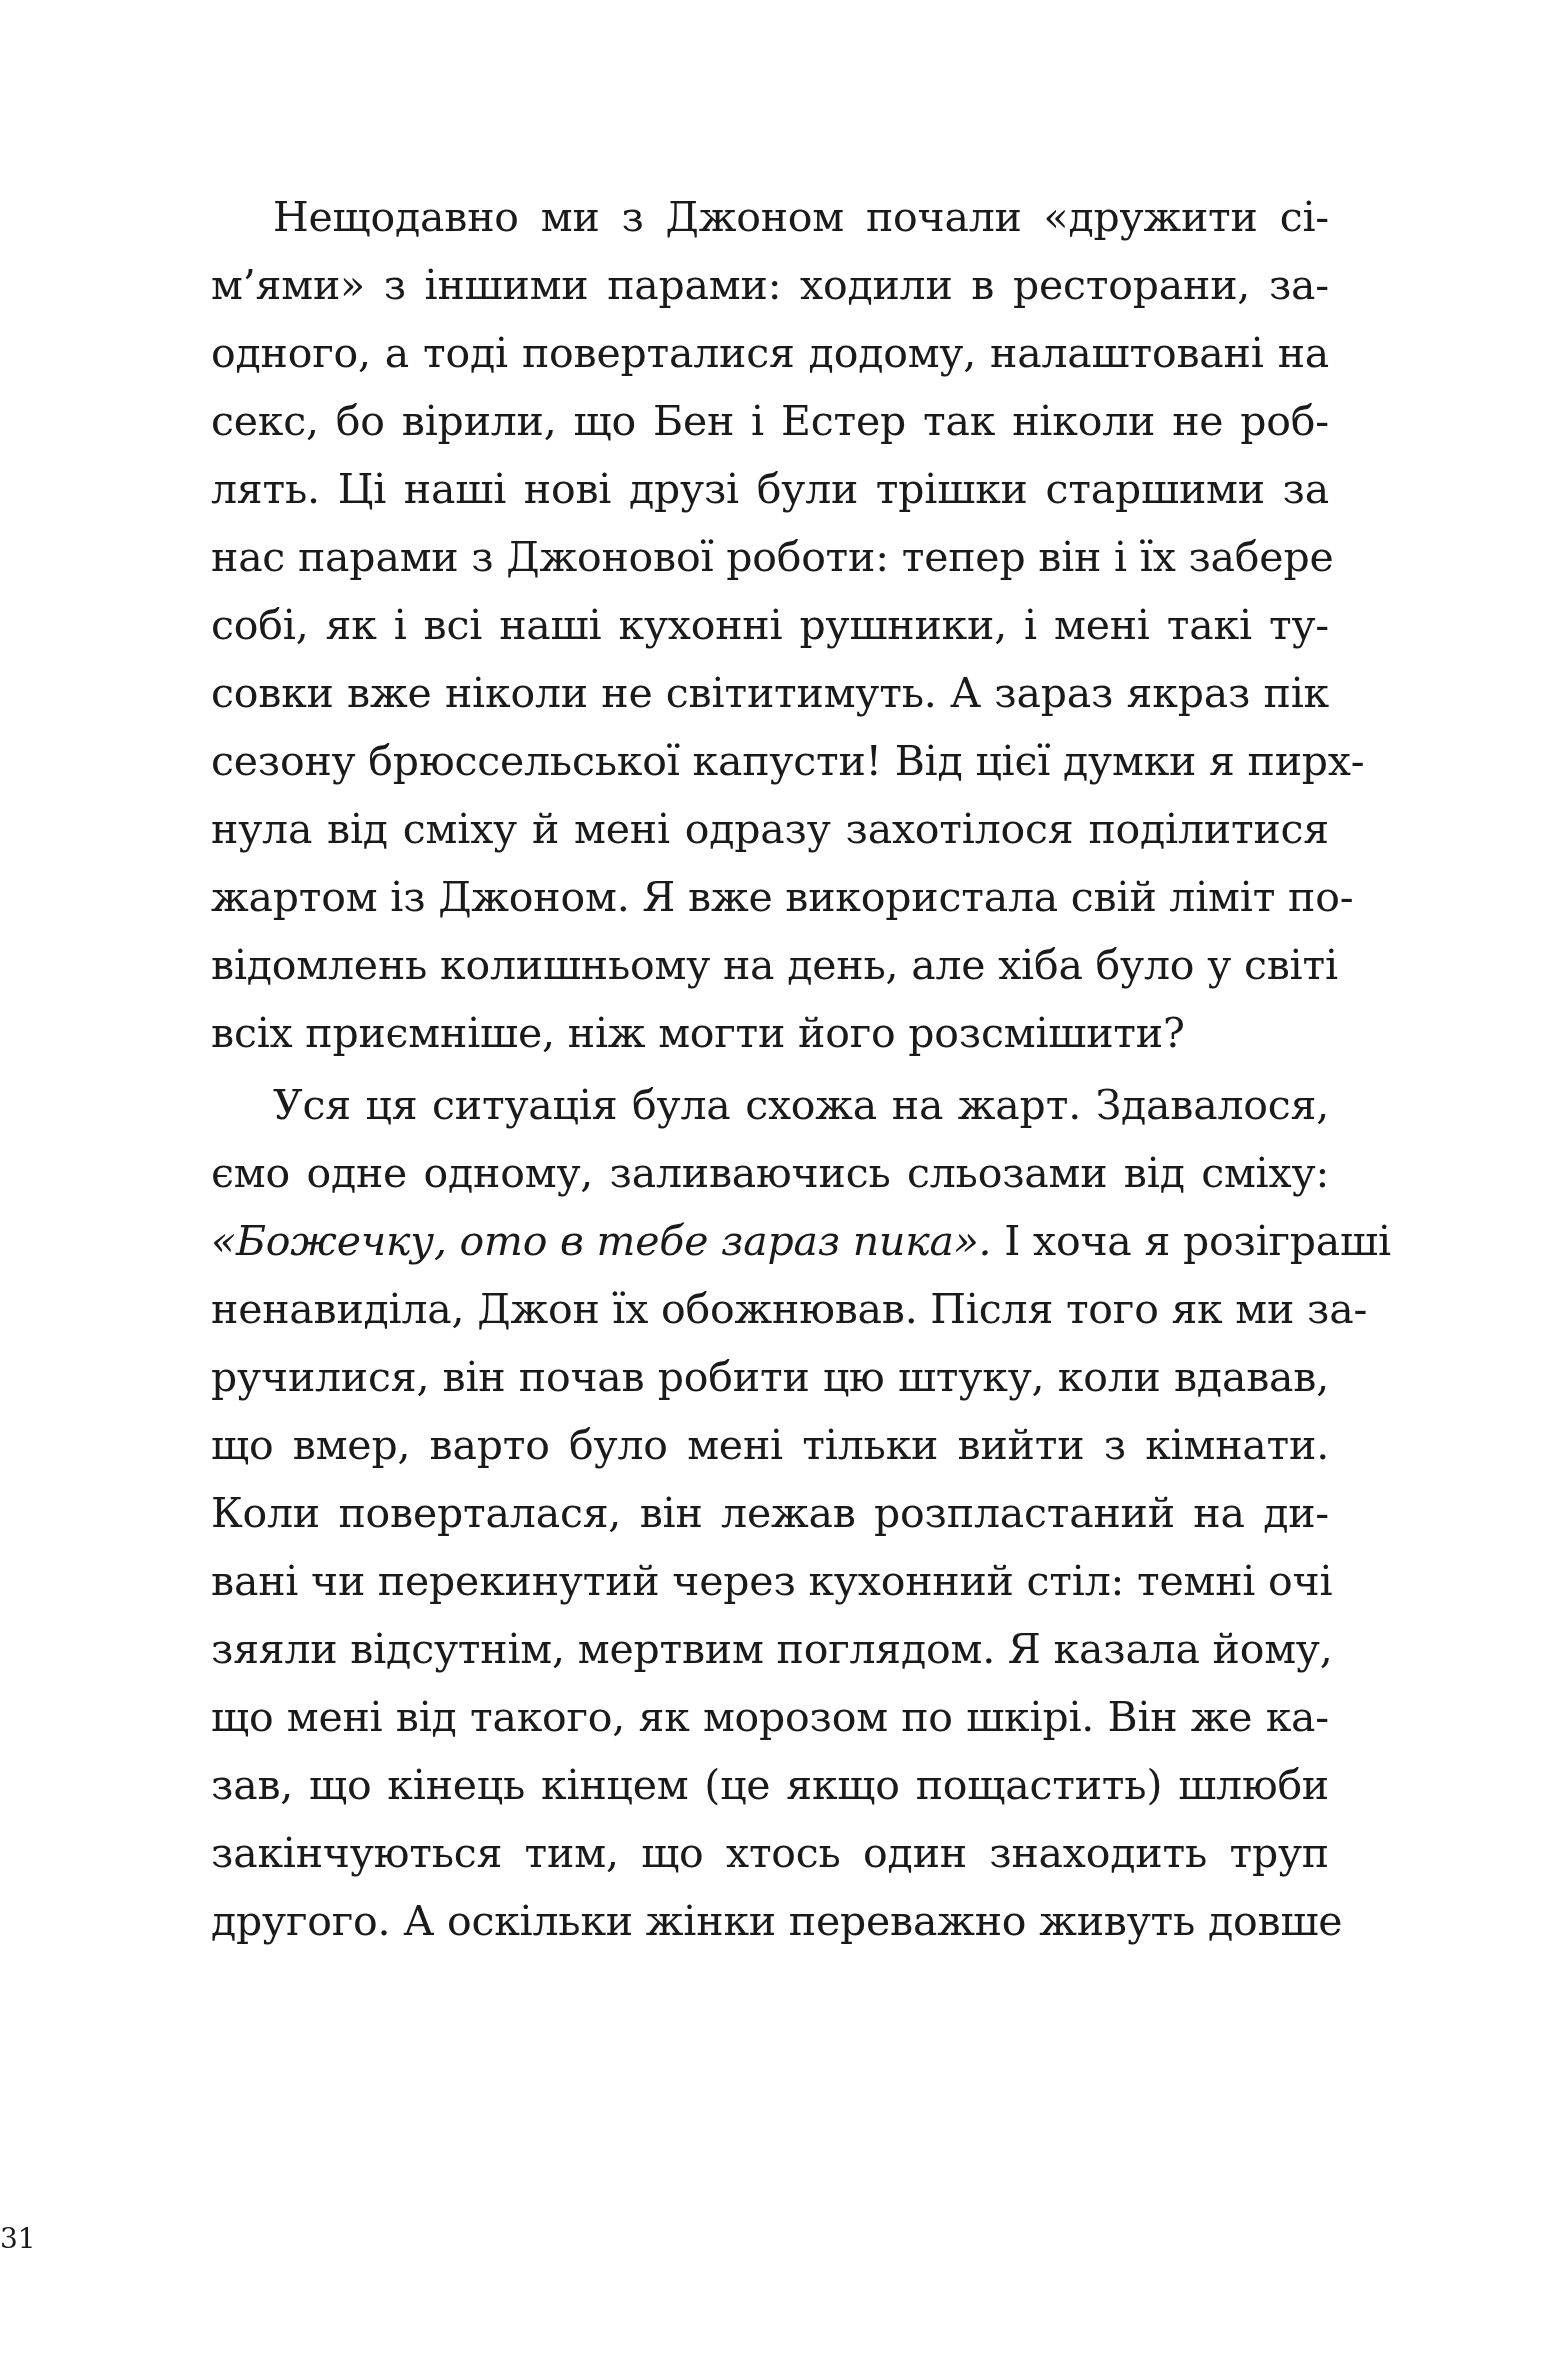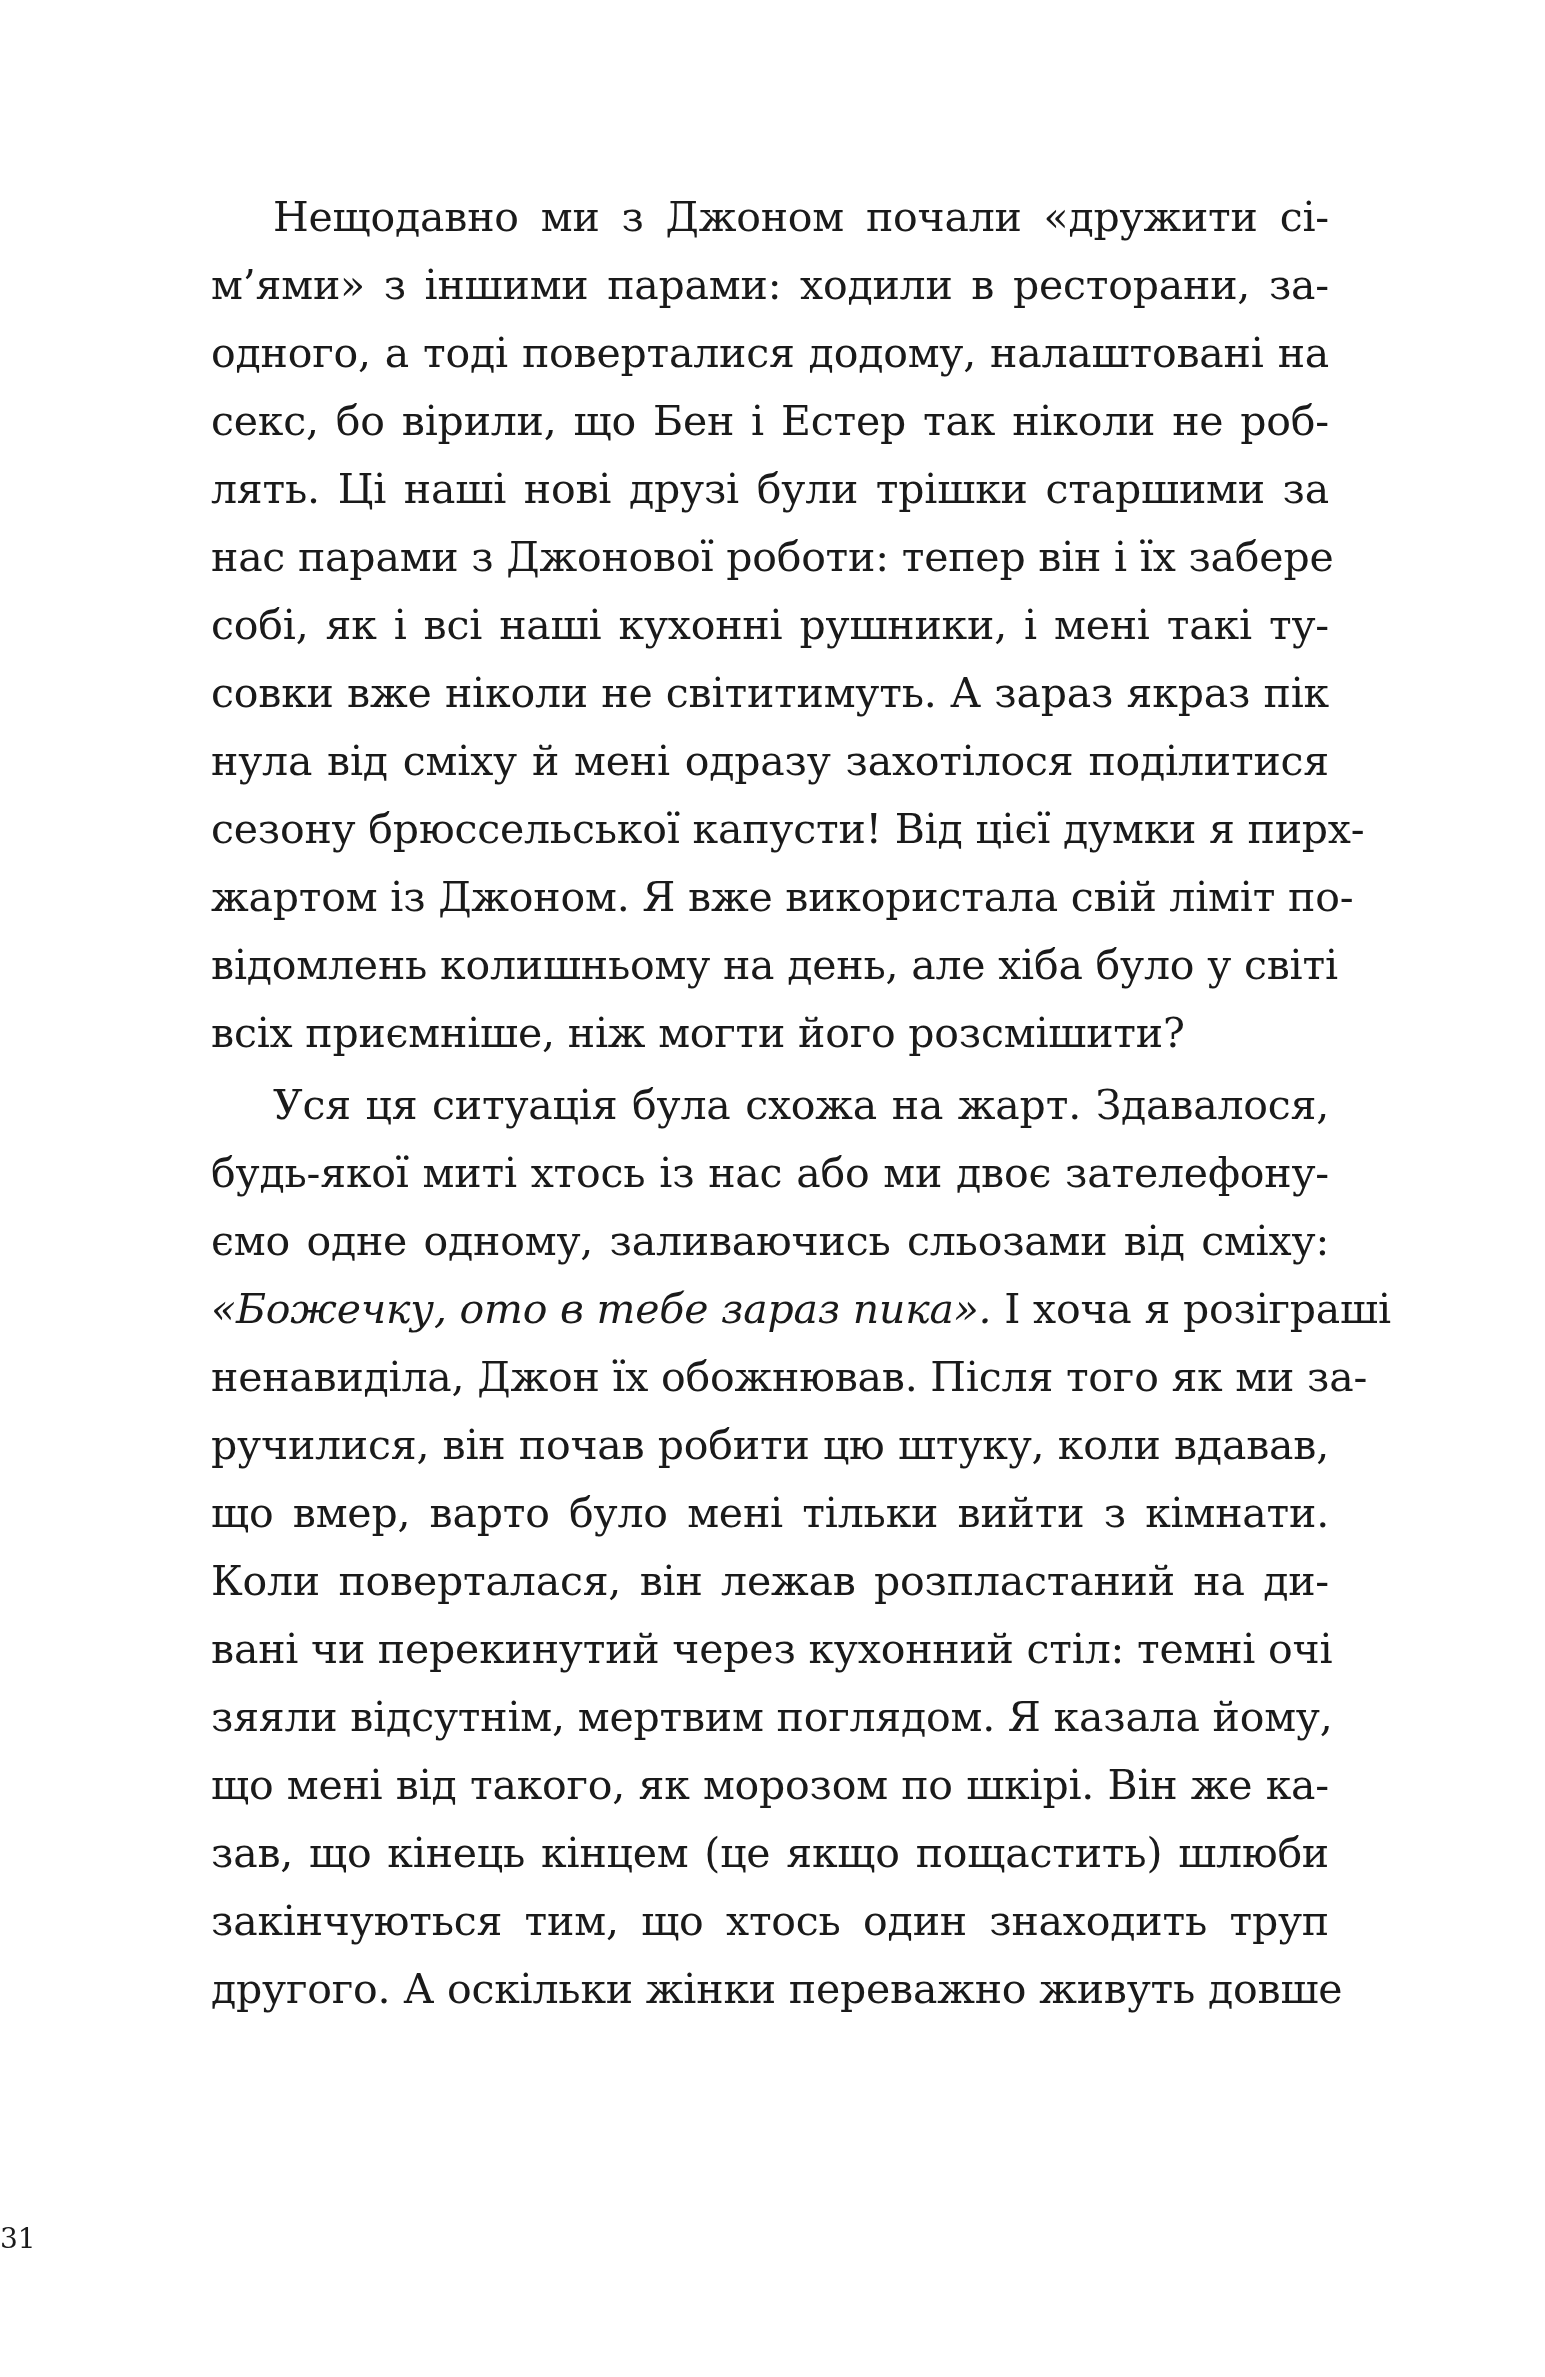--- a/index.html
+++ b/index.html
@@ -18,29 +18,28 @@
 <div class="page">
   <p class="para">
     <span class="line indent">Нещодавно ми з Джоном почали «дружити сі-</span>
     <span class="line">м’ями» з іншими парами: ходили в ресторани, за-</span>
     <span class="line">одного, а тоді поверталися додому, налаштовані на</span>
     <span class="line">секс, бо вірили, що Бен і Естер так ніколи не роб-</span>
     <span class="line">лять. Ці наші нові друзі були трішки старшими за</span>
     <span class="line">нас парами з Джонової роботи: тепер він і їх забере</span>
     <span class="line">собі, як і всі наші кухонні рушники, і мені такі ту-</span>
     <span class="line">совки вже ніколи не світитимуть. А зараз якраз пік</span>
+    <span class="line">сезону брюссельської капусти! Від цієї думки я пирх-</span>
     <span class="line">нула від сміху й мені одразу захотілося поділитися</span>
-    <span class="line">сезону брюссельської капусти! Від цієї думки я пирх-</span>
     <span class="line">жартом із Джоном. Я вже використала свій ліміт по-</span>
     <span class="line">відомлень колишньому на день, але хіба було у світі</span>
     <span class="line last">всіх приємніше, ніж могти його розсмішити?</span>
   </p>
   <p class="para">
     <span class="line indent">Уся ця ситуація була схожа на жарт. Здавалося,</span>
-    <span class="line">будь-якої миті хтось із нас або ми двоє зателефону-</span>
     <span class="line">ємо одне одному, заливаючись сльозами від сміху:</span>
     <span class="line"><span class="it">«Божечку, ото в тебе зараз пика».</span><span> І хоча я розіграші</span></span>
     <span class="line">ненавиділа, Джон їх обожнював. Після того як ми за-</span>
     <span class="line">ручилися, він почав робити цю штуку, коли вдавав,</span>
     <span class="line">що вмер, варто було мені тільки вийти з кімнати.</span>
     <span class="line">Коли поверталася, він лежав розпластаний на ди-</span>
     <span class="line">вані чи перекинутий через кухонний стіл: темні очі</span>
     <span class="line">зяяли відсутнім, мертвим поглядом. Я казала йому,</span>
     <span class="line">що мені від такого, як морозом по шкірі. Він же ка-</span>
     <span class="line">зав, що кінець кінцем (це якщо пощастить) шлюби</span>

